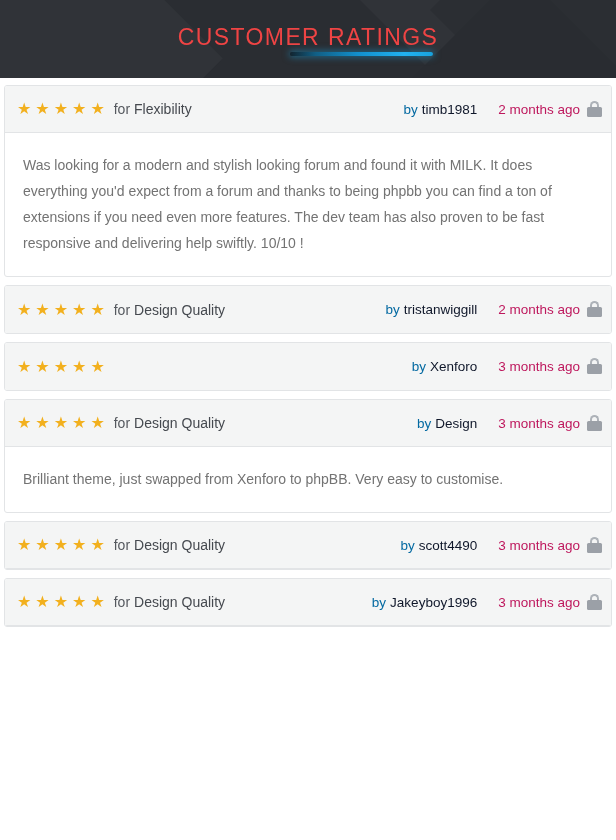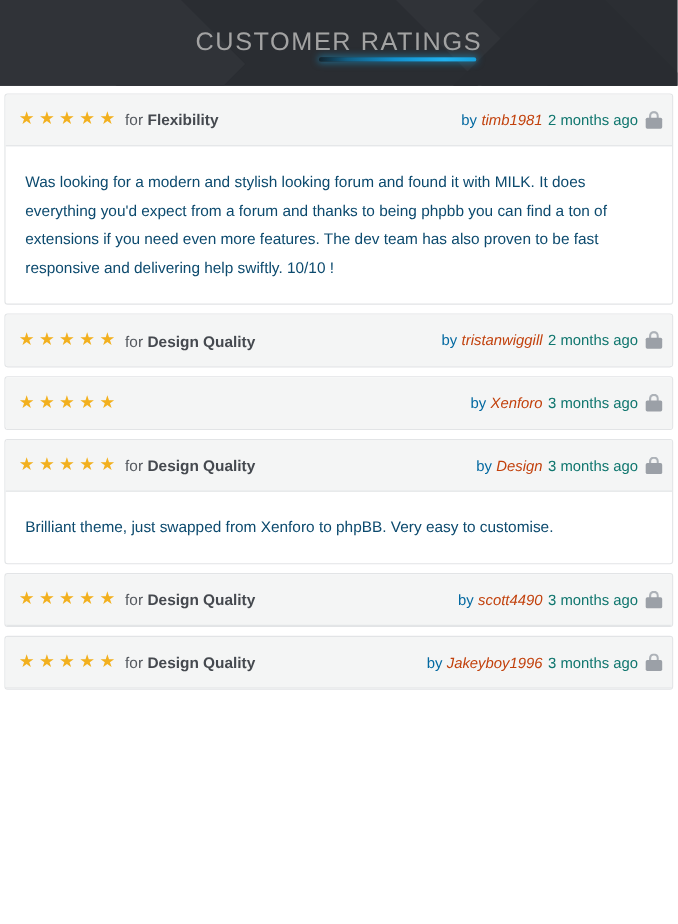--- a/index.html
+++ b/index.html
@@ -63,21 +63,21 @@
     background: #292c31;
     transform: rotate(45deg);
     transform-origin: top left;
   }
 
   .page-title {
     position: absolute;
     left: 0; right: 0;
     top: 24px;
     text-align: center;
-    color: #a3a3a3;
+    color: #ef4444;
     font-size: 23px;
     font-weight: normal;
     letter-spacing: 1.4px;
     z-index: 3;
   }
 
   .title-rule {
     position: absolute;
     z-index: 4;
     left: 290px;
@@ -129,42 +129,41 @@
   }
   .star:last-child { margin-right: 0; }
 
   .for-label {
     margin-left: 9px;
     font-size: 14px;
     color: #55595f;
     flex: 0 0 auto;
   }
   .for-label .cat {
-    font-weight: bold;
+    font-weight: normal;
     color: #45494f;
     margin-left: 4px;
   }
 
   .meta {
     margin-left: auto;
     display: flex;
     align-items: center;
     font-size: 13.5px;
     white-space: nowrap;
   }
   .meta .by { color: #0369a1; }
   .meta .author {
-    color: #c2410c;
+    color: #0f172a;
     margin-left: 4px;
     cursor: pointer;
-    font-style: italic;
   }
   .meta .when {
-    color: #0f766e;
-    margin-left: 5px;
+    color: #be185d;
+    margin-left: 21px;
   }
 
   .lock-icon {
     margin-left: 7px;
     width: 15px;
     height: 17px;
     position: relative;
     display: inline-block;
     flex: 0 0 auto;
   }
@@ -181,21 +180,21 @@
     bottom: 1px; left: 0;
     width: 15px; height: 10px;
     background: #9ba0a7;
     border-radius: 1.5px;
   }
 
   .review-body {
     padding: 19px 18px 20px 18px;
     font-size: 14px;
     line-height: 26px;
-    color: #0c4a6e;
+    color: #737373;
   }
 </style>
 </head>
 <body>
 
 <div class="page-header">
   <div class="hdr-shape s1"></div>
   <div class="hdr-shape s2"></div>
   <div class="hdr-shape s3"></div>
   <div class="hdr-shape s4"></div>

